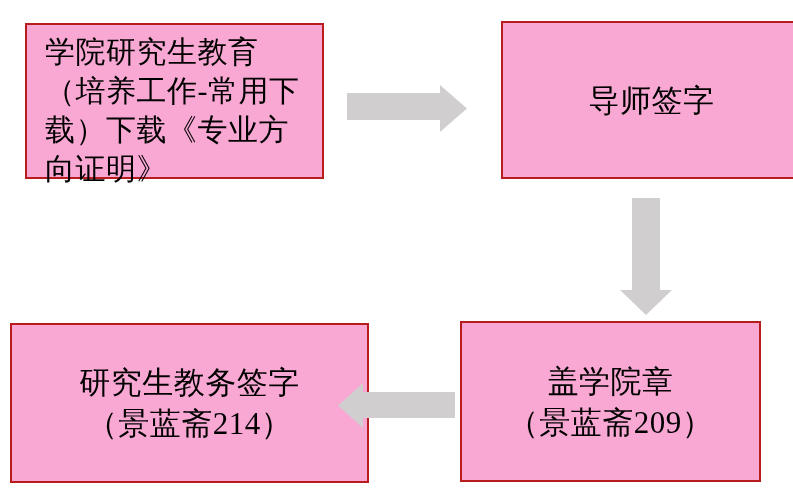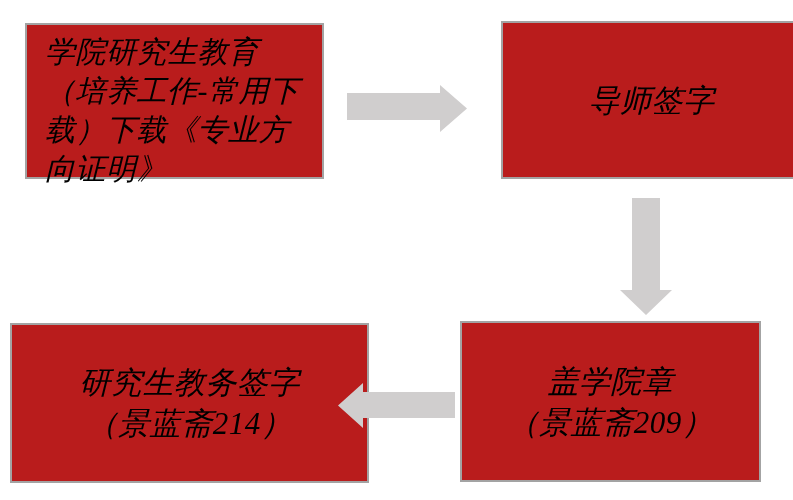--- a/index.html
+++ b/index.html
@@ -11,27 +11,26 @@
     position: relative;
     width: 793px;
     height: 500px;
     background: #ffffff;
     overflow: hidden;
     font-family: "Liberation Serif", "DejaVu Serif", serif;
     color: #000000;
   }
   .node {
     position: absolute;
-    background: #b91c1c;
-    border: 2px solid #a3a3a3;
+    background: #f9a8d4;
+    border: 2px solid #b91c1c;
     box-sizing: border-box;
     display: flex;
     align-items: center;
     justify-content: center;
-    font-style: italic;
   }
   .node-text {
     font-size: 31px;
     line-height: 41px;
     white-space: pre-line;
     text-align: center;
     letter-spacing: 0.5px;
   }
   
   .node-step1 {

